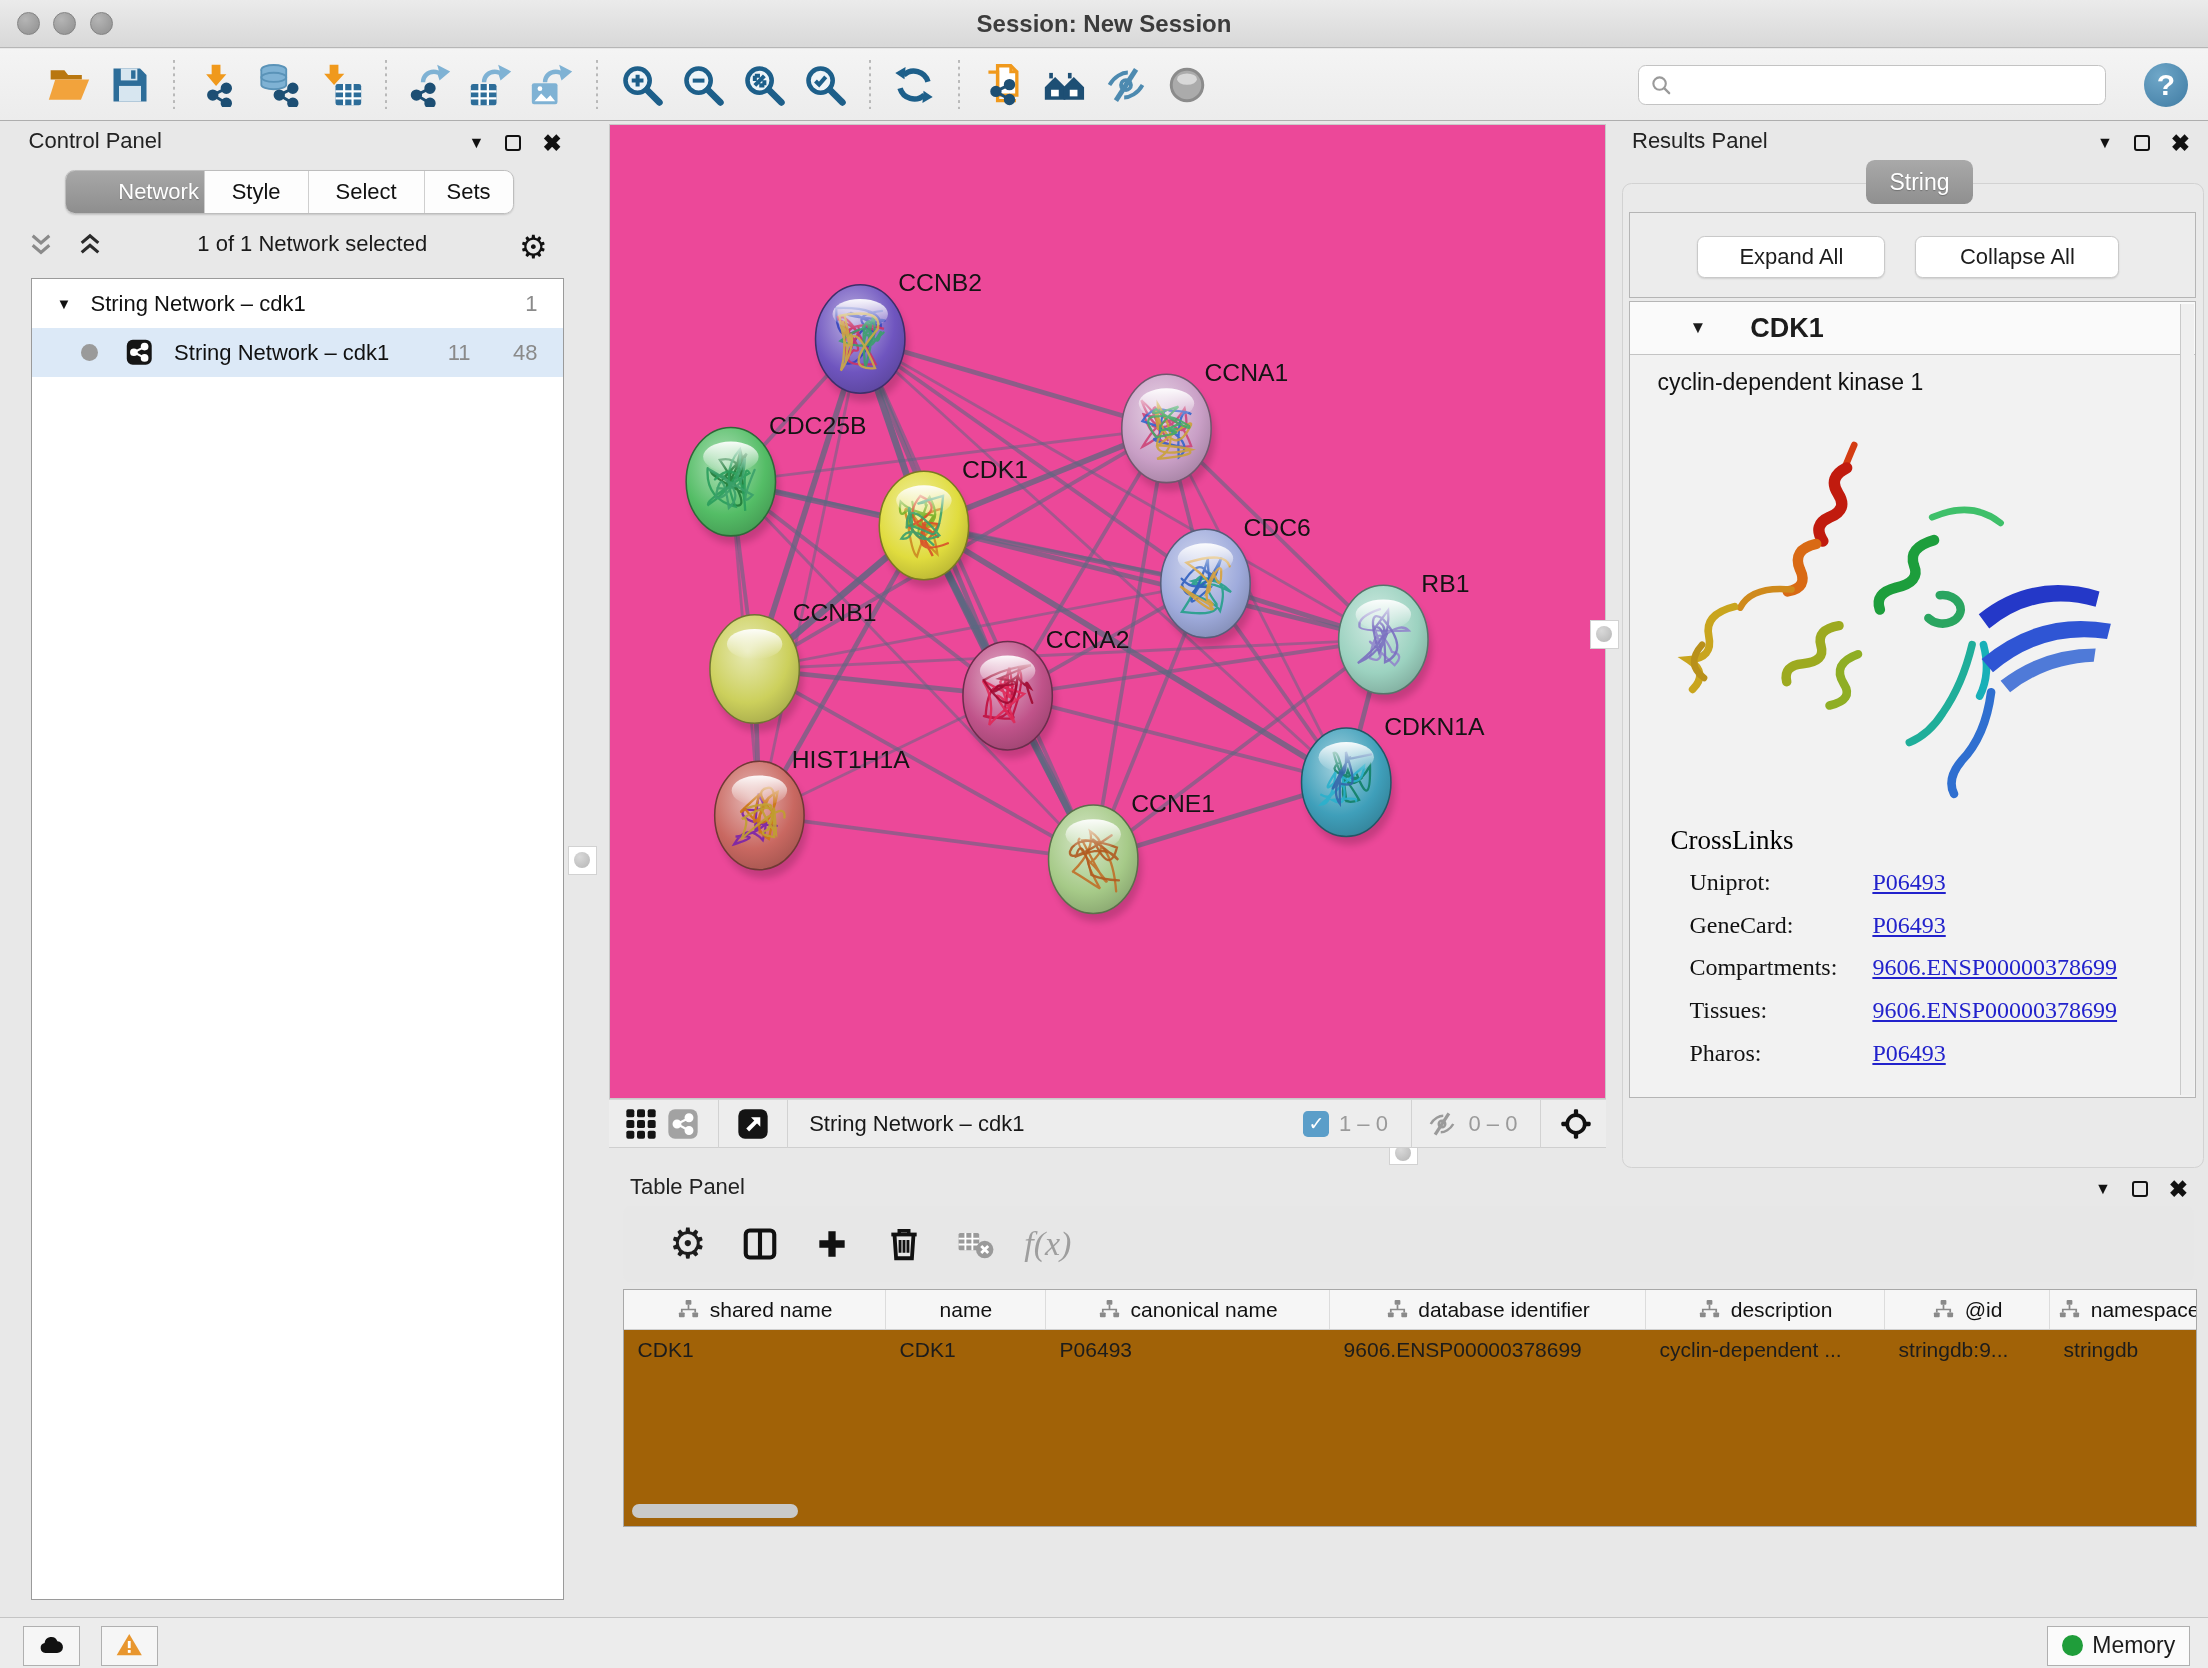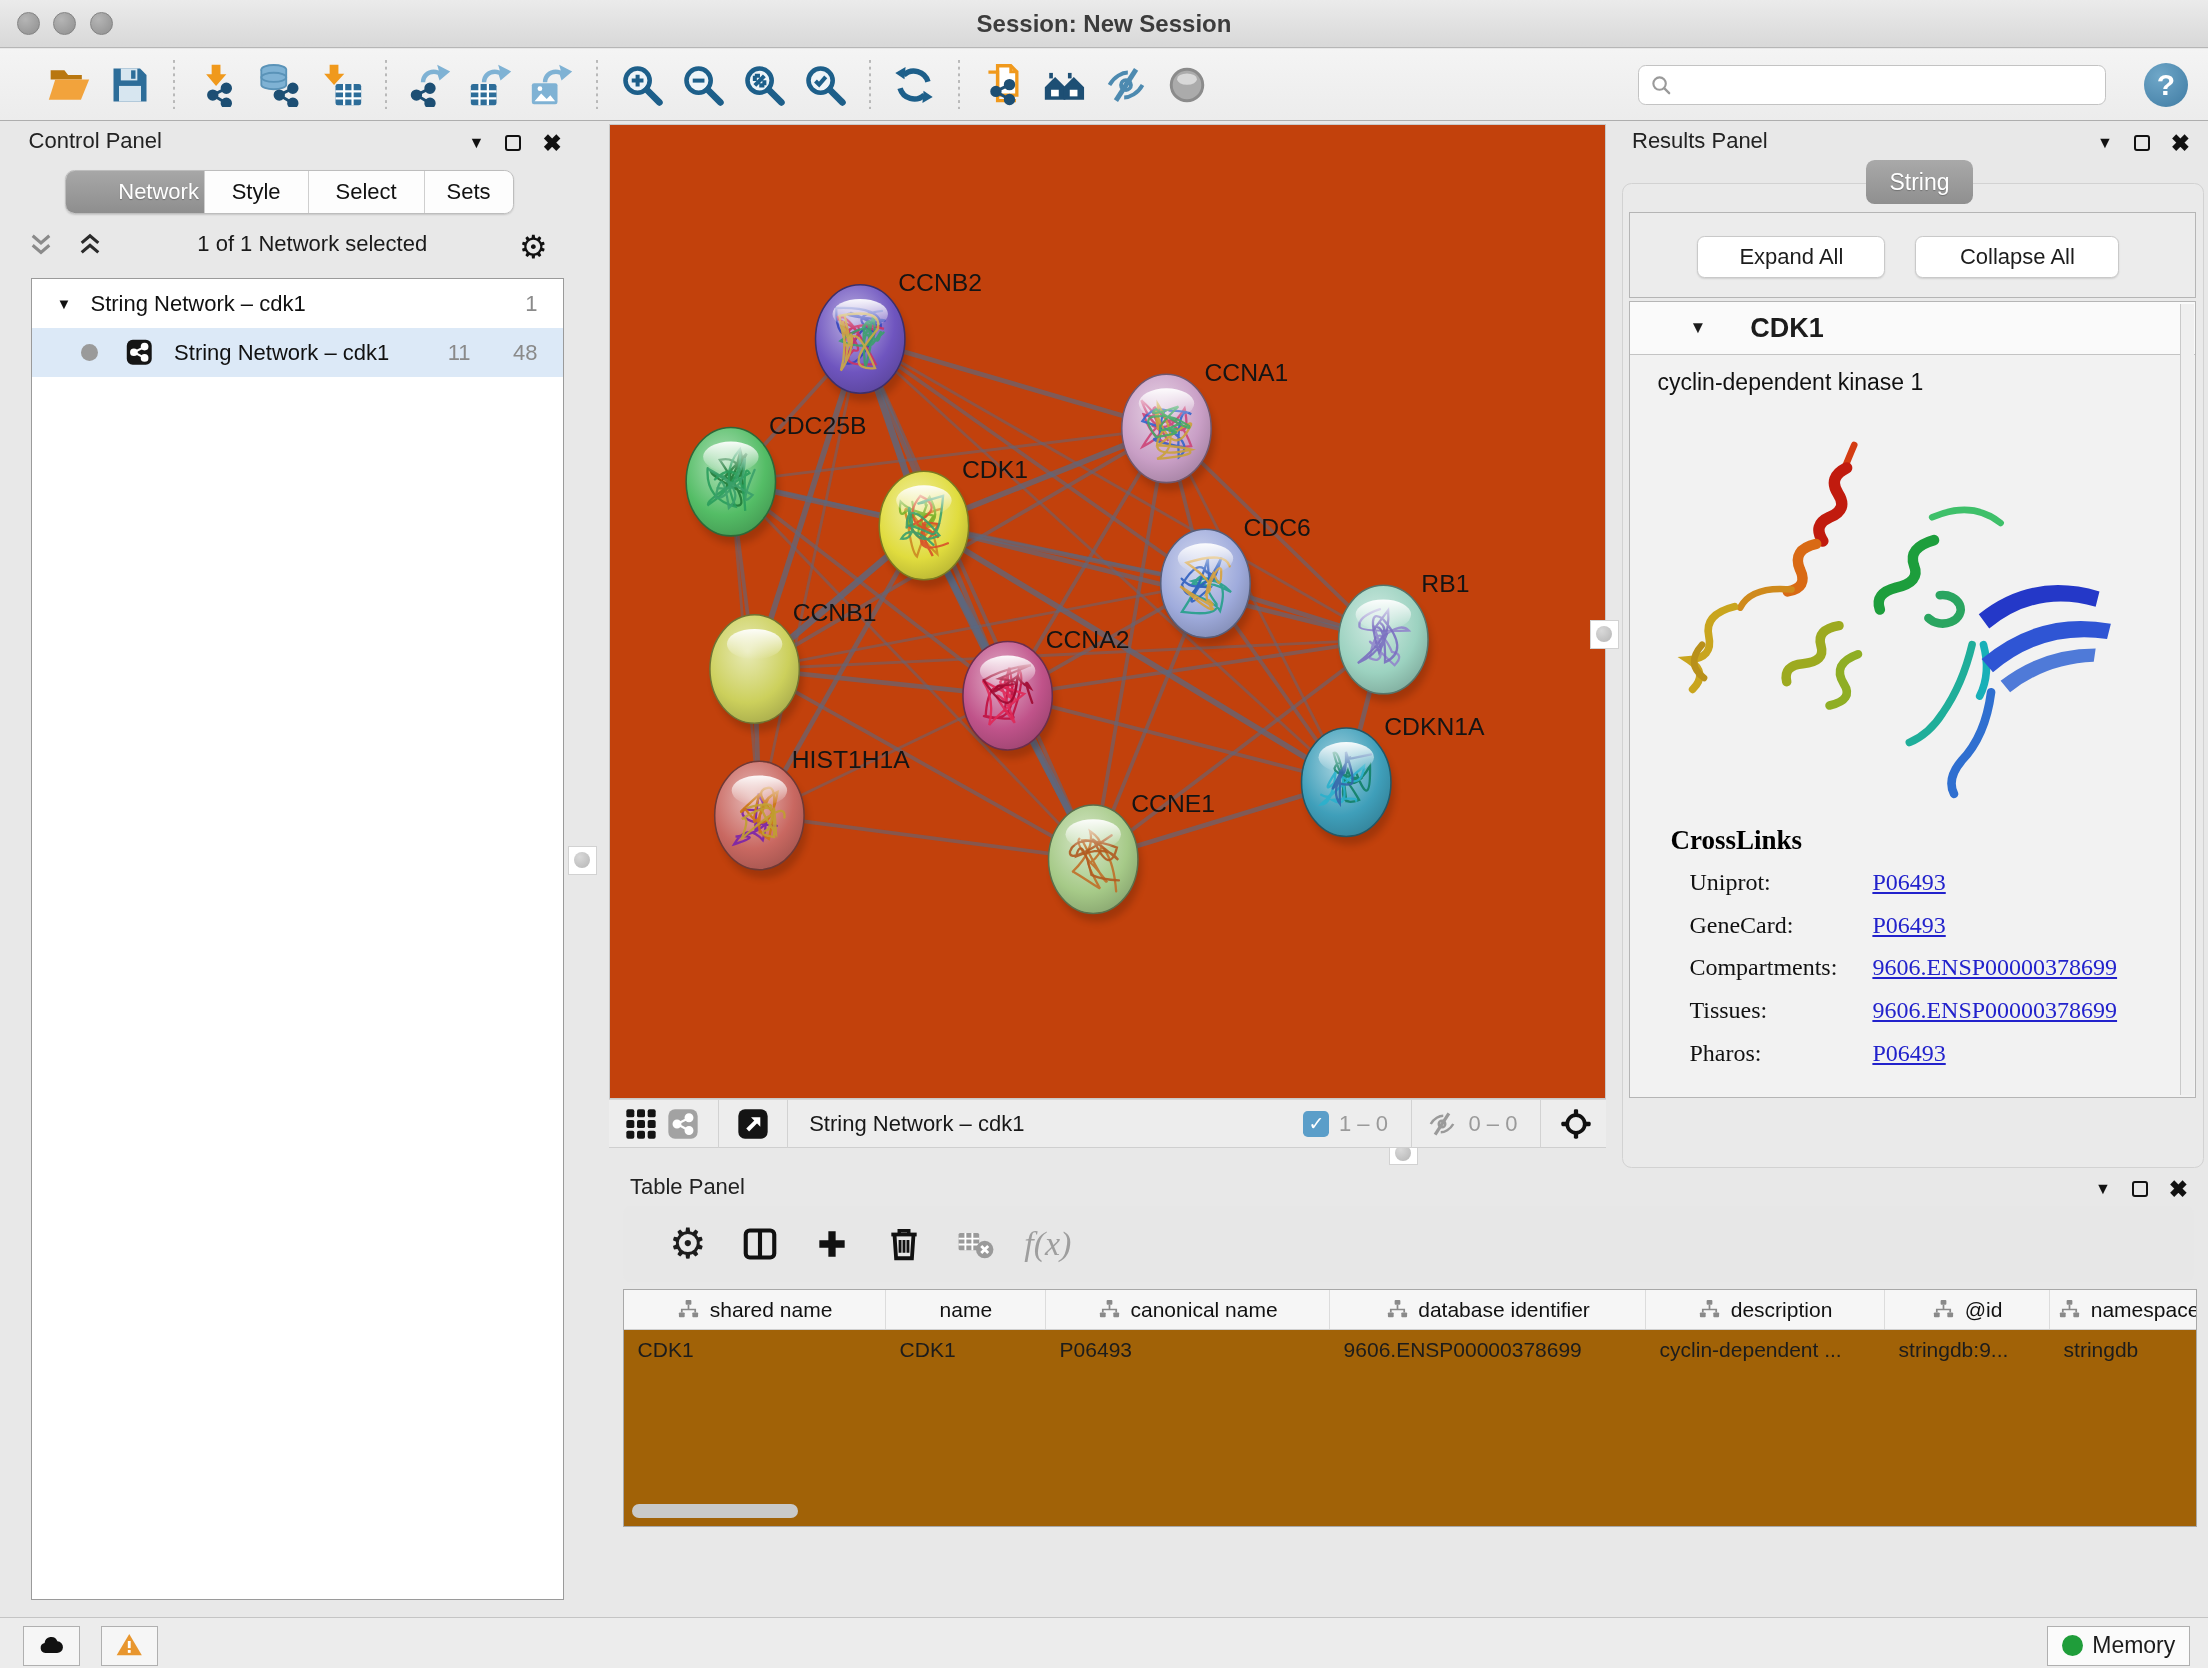--- a/index.html
+++ b/index.html
@@ -44,21 +44,21 @@
   .tree-box{position:absolute;left:23px;top:154px;width:533px;height:1322px;background:#fff;border:1.9px solid #9a9a9a}
   .tree-row{position:relative;height:49px;display:flex;align-items:center;font-size:22px}
   .tree-row.sel{background:#dce9f7}
   .tr-caret{margin-left:25px;font-size:15px;color:#111}
   .tr-bullet{width:17px;height:17px;border-radius:50%;background:#9a9a9a;margin-left:49px}
   .tr-icon{width:28.5px;height:28.5px;margin-left:27px}
   .tr-label{margin-left:21px;flex:1;color:#111}
   .tr-num{color:#8a8a8a;margin-right:25px;width:42px;text-align:right}
 
   
-  .canvas{left:609px;top:124px;width:997px;height:975px;background:#c2410c;border:1px solid #c9c9c9}
+  .canvas{left:609px;top:124px;width:997px;height:975px;background:#ec4899;border:1px solid #c9c9c9}
   .grip{width:28.5px;height:28.5px;background:#fff;border:1px solid #d2d2d2;display:flex;align-items:center;justify-content:center}
   .grip i{width:16px;height:16px;border-radius:50%;background:radial-gradient(circle at 35% 30%,#d9d9d9,#b5b5b5);display:block}
 
   
   .net-toolbar{left:609px;top:1099px;width:997px;height:49px;background:#ededed;border-top:1px solid #d5d5d5;border-bottom:1px solid #cfcfcf;display:flex;align-items:center;font-size:22px}
   .nt-btn{width:42px;height:38px;display:flex;align-items:center;justify-content:center}
   .nt-btn svg{width:32px;height:32px}
   .nt-sep{width:1px;height:48px;background:#d2d2d2;margin:0 13.3px}
   .nt-label{color:#181818;margin-left:7.6px;flex:1}
   .nt-count{color:#9a9a9a;margin:0 9.5px}
@@ -69,21 +69,21 @@
   .rp-tab{position:absolute;left:249px;top:36px;width:107px;height:44px;border-radius:8.6px;background:linear-gradient(#a9a9a9,#8f8f8f);color:#fff;font-size:23px;display:flex;align-items:center;justify-content:center;text-shadow:0 1px 1px rgba(0,0,0,.25);z-index:2}
   .rp-outer{position:absolute;left:4.8px;top:59px;width:582px;height:985px;background:#eaeaea;border:1px solid #d2d2d2;border-radius:9.5px}
   .rp-btnbox{position:absolute;left:12.4px;top:88px;width:567px;height:86px;border:1px solid #b5b5b5;background:#ececec}
   .rp-btn{position:absolute;top:23px;height:42px;background:#fff;border:1px solid #c9c9c9;border-radius:7.6px;font-size:22px;display:flex;align-items:center;justify-content:center;box-shadow:0 1px 1.9px rgba(0,0,0,.12)}
   .rp-content{position:absolute;left:12.4px;top:177px;width:567px;height:797px;border:1px solid #b5b5b5;background:#f2f2f2}
   .rp-head{position:absolute;left:0;top:0;width:100%;height:53px;background:#fafafa;border-bottom:1px solid #c4c4c4;display:flex;align-items:center}
   .rp-head .car{margin-left:59px;font-size:17px}
   .rp-head .gene{margin-left:44px;font-size:27px;font-weight:700}
   .rp-desc{position:absolute;left:27px;top:67px;font-size:23px;color:#111}
   .rp-scroll{position:absolute;right:1.9px;top:1.9px;bottom:1.9px;width:13.3px;background:#efefef;border-left:1px solid #c9c9c9}
-  .xl-title{position:absolute;left:40px;top:523px;font-family:"Liberation Serif",serif;font-weight:700;font-size:27px;color:#000}
+  .xl-title{position:absolute;left:40px;top:523px;font-family:"Liberation Serif",serif;font-weight:400;font-size:27px;color:#000}
   .xl-row{position:absolute;left:59px;width:476px;height:43px;font-family:"Liberation Serif",serif;font-size:24px;color:#111}
   .xl-row a{position:absolute;left:183px;color:#2222cc;text-decoration:underline}
 
   
   .table-panel{left:609px;top:1170px;width:1600px;height:447px}
   .tp-toolbar{position:absolute;left:14.3px;top:36px;width:1571px;height:76px;background:#e7e7e7;border-radius:7.6px;display:flex;align-items:center;padding-left:28.5px}
   .tp-btn{width:72px;height:53px;display:flex;align-items:center;justify-content:center}
   .tp-btn svg{width:38px;height:38px}
   .fx{font-family:"Liberation Serif",serif;font-style:italic;font-size:34px;color:#9e9e9e}
   .tbl{position:absolute;left:14.3px;top:119px;width:1574px;height:238px;background:#a16207;border:1.9px solid #a8a8a8;overflow:hidden}

